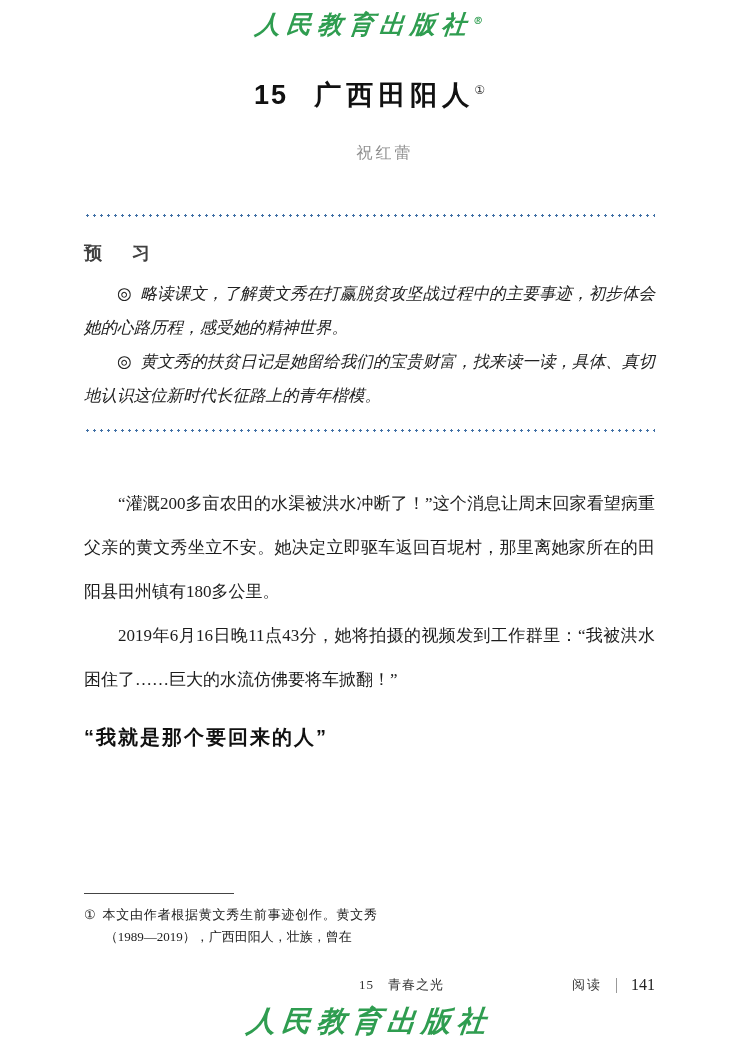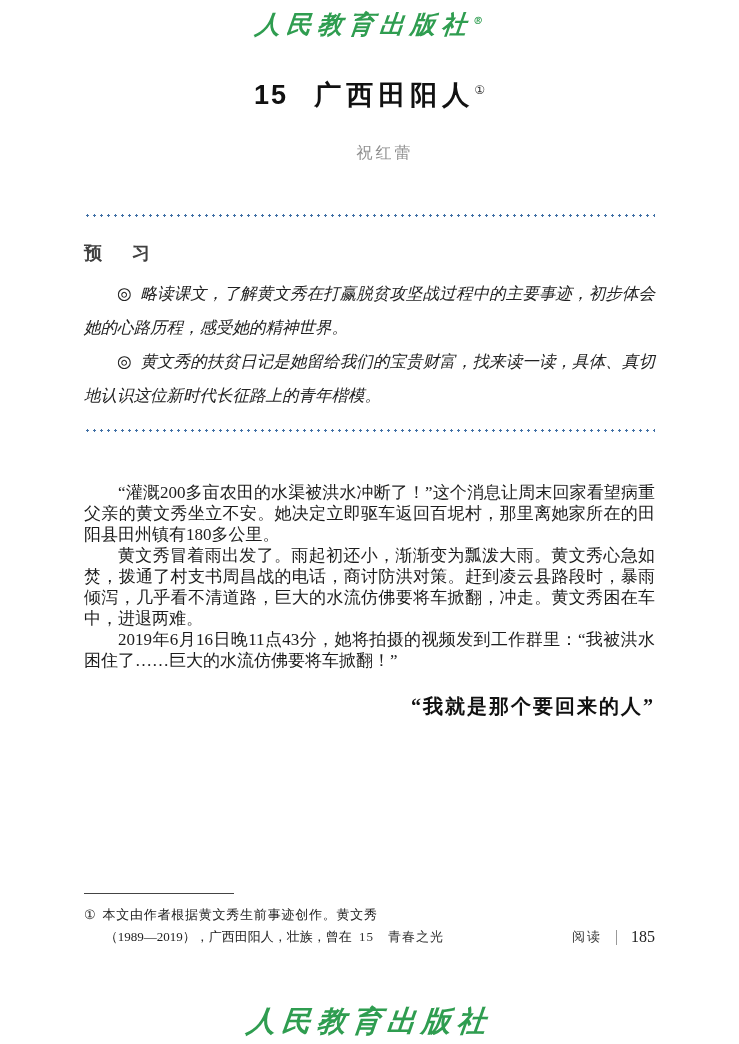--- a/index.html
+++ b/index.html
@@ -77,29 +77,29 @@
     line-height: 34px;
     text-indent: 2em;
     text-align: justify;
     color: #222;
   }
   .preview-item .bullet { margin-right: 9px; font-style: normal; }
   
   .body-text { margin-top: 50px; }
   .body-text p {
     font-size: 17px;
-    line-height: 21px;
+    line-height: 44px;
     text-indent: 2em;
     text-align: justify;
     color: #1c1c1c;
   }
   .section-heading {
     margin: 22px 0 18px 0;
-    text-align: right;
-    font-family: Liberation Serif, serif;
+    text-align: left;
+    font-family: Liberation Sans, sans-serif;
     font-size: 20px;
     font-weight: bold;
     letter-spacing: 2px;
     color: #111;
   }
   
   .footnote {
     position: absolute;
     left: 84px;
     right: 84px;
@@ -121,21 +121,21 @@
     color: #222;
   }
   .fn-left  { width: 293px; padding-left: 1.6em; text-indent: -1.6em; }
   .fn-right { width: 244px; }
   .fn-marker { margin-right: 6px; }
   
   .footer {
     position: absolute;
     left: 84px;
     right: 84px;
-    top: 928px;
+    top: 976px;
     display: flex;
     align-items: center;
     justify-content: flex-end;
     font-size: 13px;
     color: #333;
   }
   .footer .lesson-label { margin-right: 128px; letter-spacing: 1px; }
   .footer .section-label { letter-spacing: 2px; }
   .footer .v-div {
     width: 1px;
@@ -167,38 +167,37 @@
       <div class="preview-inner">
         <div class="preview-heading">预　习</div>
         <p class="preview-item"><span class="bullet">◎</span><span>略读课文，了解黄文秀在打赢脱贫攻坚战过程中的主要事迹，初步体会她的心路历程，感受她的精神世界。</span></p>
         <p class="preview-item"><span class="bullet">◎</span><span>黄文秀的扶贫日记是她留给我们的宝贵财富，找来读一读，具体、真切地认识这位新时代长征路上的青年楷模。</span></p>
       </div>
       <div class="dotline"></div>
     </div>
 
     <div class="body-text">
       <p>“灌溉200多亩农田的水渠被洪水冲断了！”这个消息让周末回家看望病重父亲的黄文秀坐立不安。她决定立即驱车返回百坭村，那里离她家所在的田阳县田州镇有180多公里。</p>
-      <p>黄文秀冒着雨出发了。雨起初还小，渐渐变为瓢泼大雨。黄文秀心急如焚，拨通了村支书周昌战的电话，商讨防洪对策。赶到凌云县路段时，暴雨倾泻，几乎看不清道路，巨大的水流仿佛要将车掀翻，冲走。黄文秀困在车中，进退两难。</p>
       <p>2019年6月16日晚11点43分，她将拍摄的视频发到工作群里：“我被洪水困住了……巨大的水流仿佛要将车掀翻！”</p>
       <h3 class="section-heading">“我就是那个要回来的人”</h3>
     </div>
 
   </div>
 
   <div class="footnote">
     <div class="footnote-rule"></div>
     <div class="footnote-cols">
       <p class="fn-col fn-left"><span class="fn-marker">①</span><span>本文由作者根据黄文秀生前事迹创作。黄文秀（1989—2019），广西田阳人，壮族，曾在</span></p>
     </div>
   </div>
 
   <div class="footer">
     <span class="lesson-label">15　青春之光</span>
     <span class="section-label">阅读</span>
     <span class="v-div"></span>
-    <span class="page-no">185</span>
+    <span class="page-no">141</span>
   </div>
 
   <div class="logo logo-bottom">
     <span>人民教育出版社</span>
   </div>
 
 </div>
 
 </body></html>

